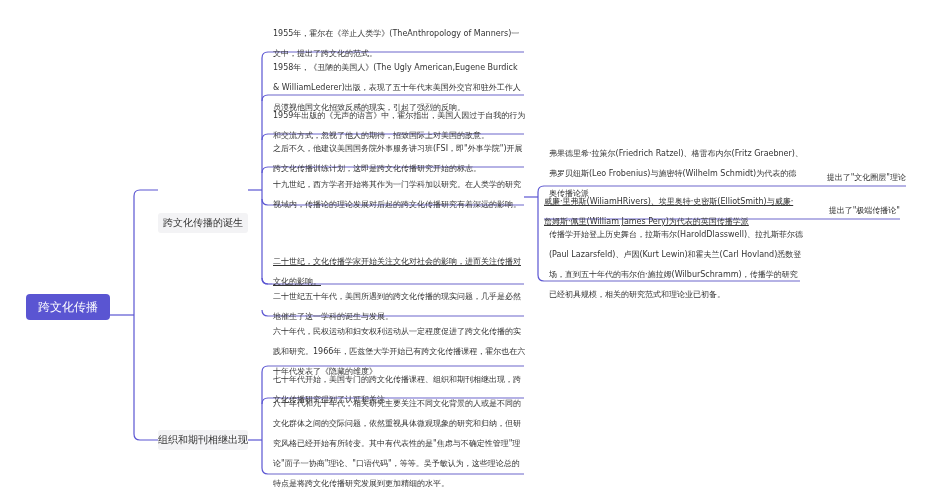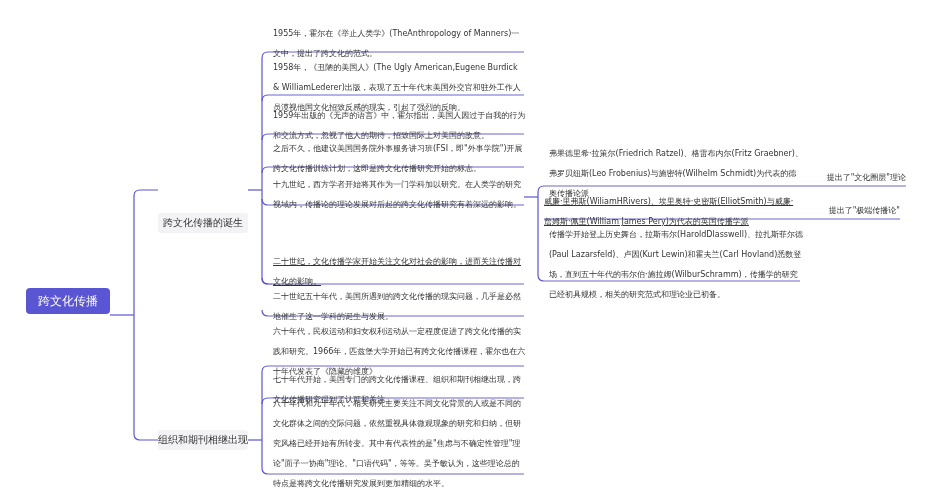--- a/index.html
+++ b/index.html
@@ -1,19 +1,19 @@
 <!DOCTYPE html>
 <html><head>
   <meta charset="utf-8">
   <style>
     html, body { margin:0; padding:0; }
     body { width:934px; height:500px; background:#ffffff; position:relative; overflow:hidden;
            font-family:"DejaVu Sans", "Liberation Sans", sans-serif; color:#333; }
     #lines { position:absolute; left:0; top:0; width:934px; height:500px; pointer-events:none; }
-    .root { position:absolute; left:26px; top:288px; width:84px; height:26px; background:#5a55d2;
+    .root { position:absolute; left:26px; top:294px; width:84px; height:26px; background:#5a55d2;
             border-radius:4px; color:#fff; font-size:12px; display:flex; align-items:center; justify-content:center; }
     .branch { position:absolute; width:90px; height:20px; background:#f3f3f5; border-radius:3px;
               font-size:10px; color:#333; display:flex; align-items:center; justify-content:center; }
     .leaf { position:absolute; font-size:8px; line-height:20px; color:#333; box-sizing:border-box; padding-left:3px; }
     .leaf2 { position:absolute; font-size:8px; line-height:14.5px; color:#333; text-align:right; }
   </style>
 </head>
 <body>
 
 <svg id="lines" viewBox="0 0 934 500">

